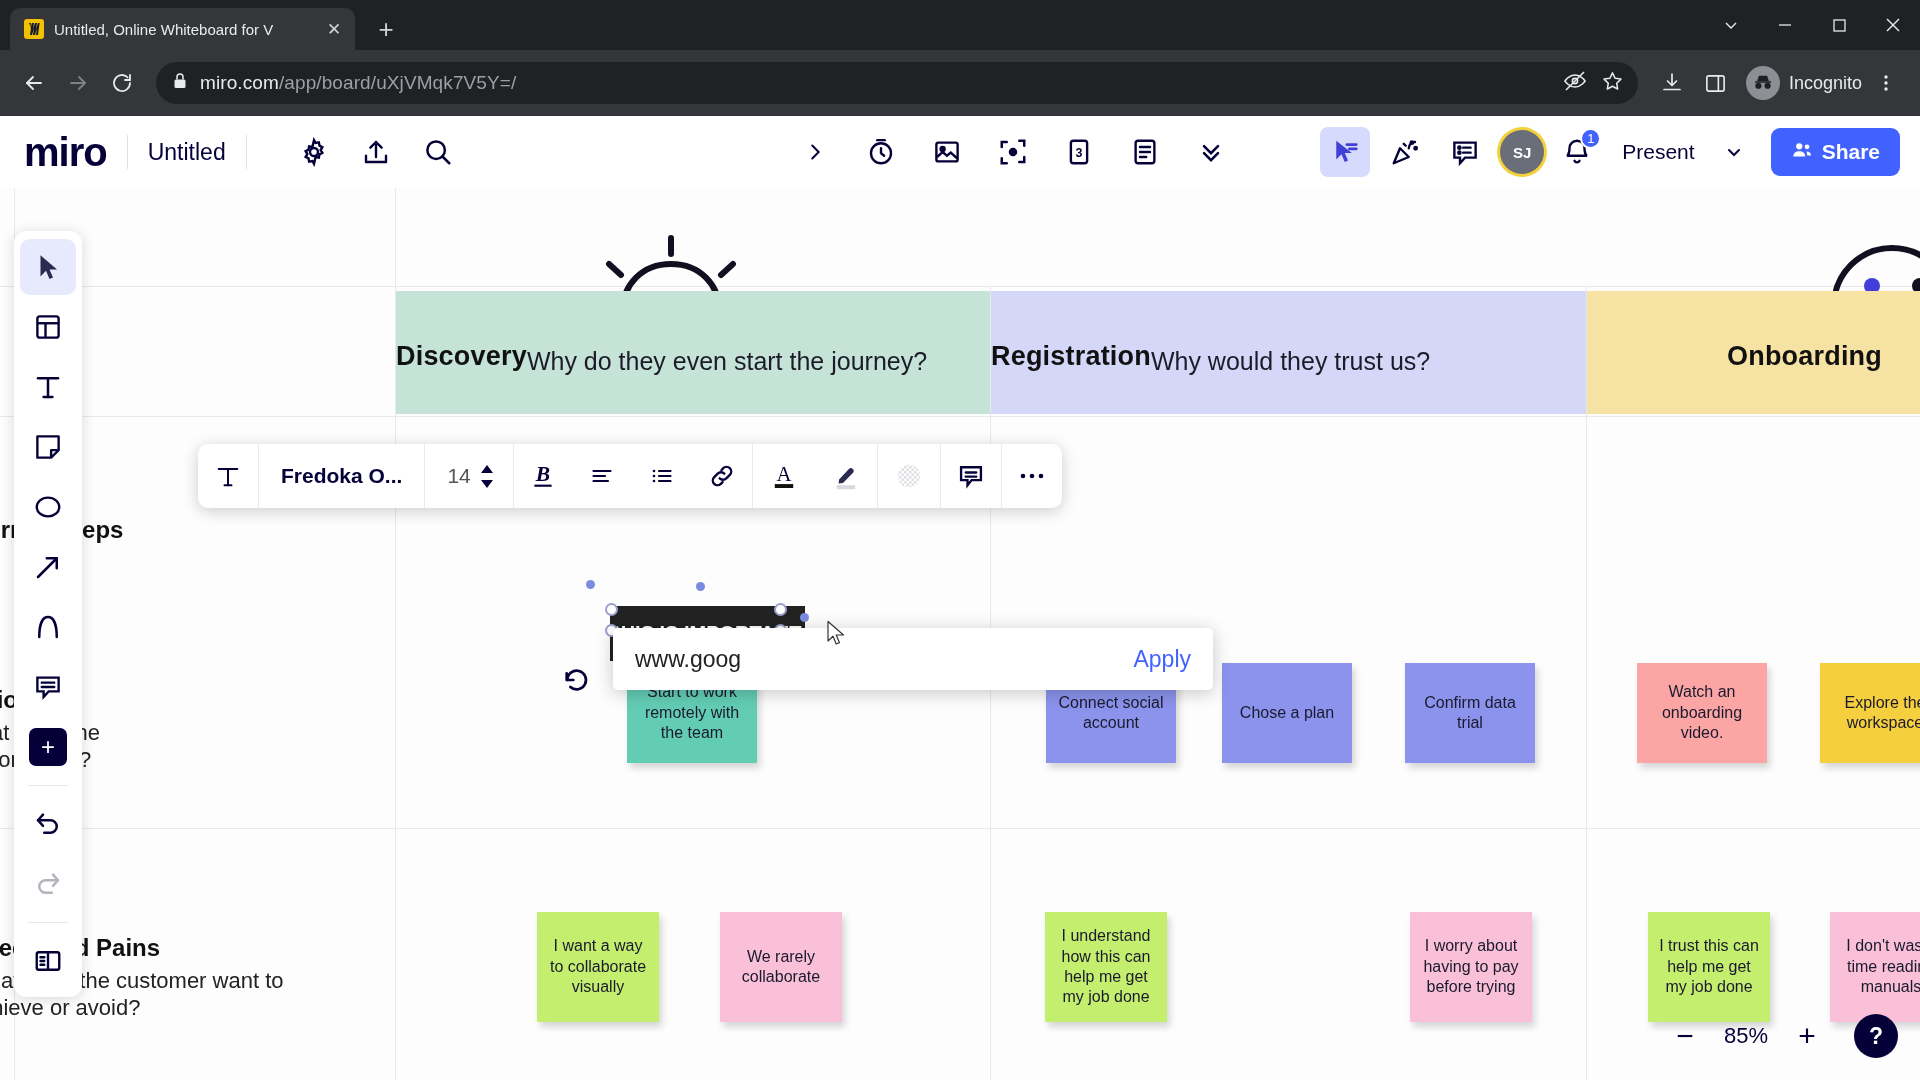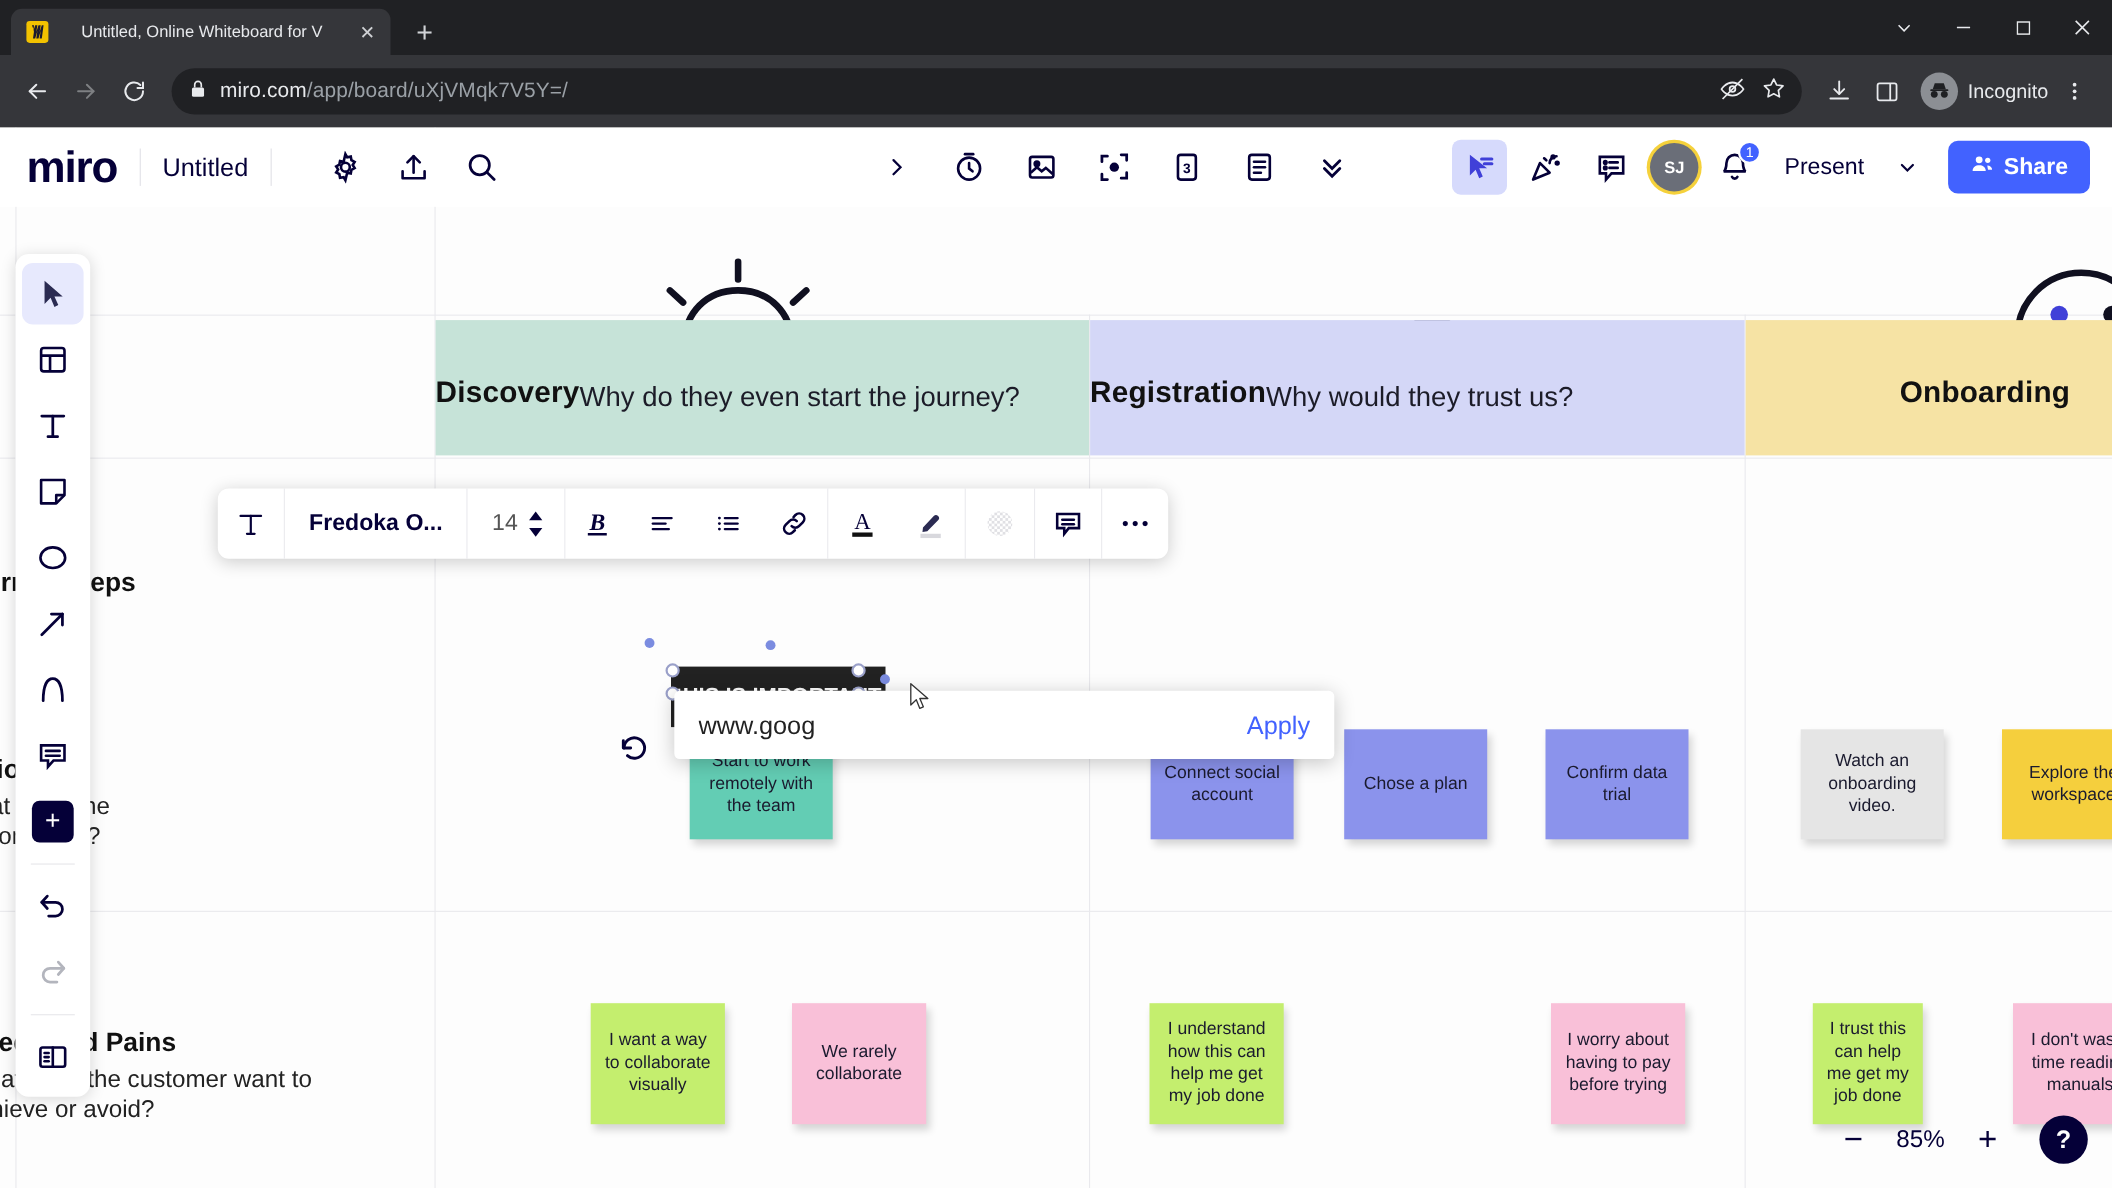--- a/index.html
+++ b/index.html
@@ -17,21 +17,21 @@
     height: 42px; width: 345px; background: #35363a; border-radius: 10px 10px 0 0;
     display: flex; align-items: center; padding: 0 10px 0 14px; gap: 10px;
   }
   .tab-favicon {
     width: 20px; height: 20px; background: #f2c200; border-radius: 3px;
     display: flex; align-items: center; justify-content: center;
     font-size: 15px; color: #1a1a2e; font-weight: 700; line-height: 1;
   }
   .tab-title {
     flex: 1; color: #e8eaed; font-size: 15px; white-space: nowrap;
-    overflow: hidden; text-overflow: clip; text-align: center;
+    overflow: hidden; text-overflow: clip;
   }
   .tab-close { width: 22px; height: 22px; color: #cfd1d4; display:flex; align-items:center; justify-content:center; font-size: 17px; }
   .newtab { width: 34px; height: 34px; margin-left: 14px; margin-bottom: 4px; color: #d0d2d6;
             display:flex; align-items:center; justify-content:center; font-size: 26px; font-weight: 300;}
   .wincontrols { position: absolute; right: 0; top: 6px; display: flex; align-items: center; }
   .wincontrol { width: 54px; height: 38px; display:flex; align-items:center; justify-content:center; color:#e8eaed; }
 
   .navbar { height: 66px; background: #35363a; display: flex; align-items: center; padding: 0 14px; gap: 4px; }
   .navicon { width: 40px; height: 40px; border-radius: 50%; display:flex; align-items:center; justify-content:center; color:#e8eaed; }
   .navicon.dim { color: #7e8083; }
@@ -351,28 +351,28 @@
     <div class="rowlabel" style="left:-32px; top:818px; width:360px;">
       <div class="rl-t">Needs and Pains</div>
       <div class="rl-s" style="white-space:pre-line;">What does the customer want to
 achieve or avoid?</div>
     </div>
 
     <div class="sticky" style="left:627px; top:547px; width:130px; height:100px; background:#63cdb4;">Start to work remotely with the team</div>
     <div class="sticky" style="left:1046px; top:547px; width:130px; height:100px; background:#8b93ec;">Connect social account</div>
     <div class="sticky" style="left:1222px; top:547px; width:130px; height:100px; background:#8b93ec;">Chose a plan</div>
     <div class="sticky" style="left:1405px; top:547px; width:130px; height:100px; background:#8b93ec;">Confirm data trial</div>
-    <div class="sticky" style="left:1637px; top:547px; width:130px; height:100px; background:#e5e5e5;">Watch an onboarding video.</div>
+    <div class="sticky" style="left:1637px; top:547px; width:130px; height:100px; background:#fca5a5;">Watch an onboarding video.</div>
     <div class="sticky" style="left:1820px; top:547px; width:130px; height:100px; background:#f5cf3d;">Explore the workspace</div>
 
     <div class="sticky" style="left:537px; top:796px; width:122px; height:110px; background:#c4ee6e;">I want a way to collaborate visually</div>
     <div class="sticky" style="left:720px; top:796px; width:122px; height:110px; background:#f9c0d8;">We rarely collaborate</div>
     <div class="sticky" style="left:1045px; top:796px; width:122px; height:110px; background:#c4ee6e;">I understand how this can help me get my job done</div>
     <div class="sticky" style="left:1410px; top:796px; width:122px; height:110px; background:#f9c0d8;">I worry about having to pay before trying</div>
-    <div class="sticky" style="left:1648px; top:796px; width:100px; height:110px; background:#c4ee6e;">I trust this can help me get my job done</div>
+    <div class="sticky" style="left:1648px; top:796px; width:122px; height:110px; background:#c4ee6e;">I trust this can help me get my job done</div>
     <div class="sticky" style="left:1830px; top:796px; width:122px; height:110px; background:#f9c0d8;">I don't waste time reading manuals</div>
 
   </div>
 
   <div class="mirobar">
     <div class="miro-logo">miro</div>
     <div class="vsep"></div>
     <div class="board-name">Untitled</div>
     <div class="vsep"></div>
     <div class="bar-left-icons">

